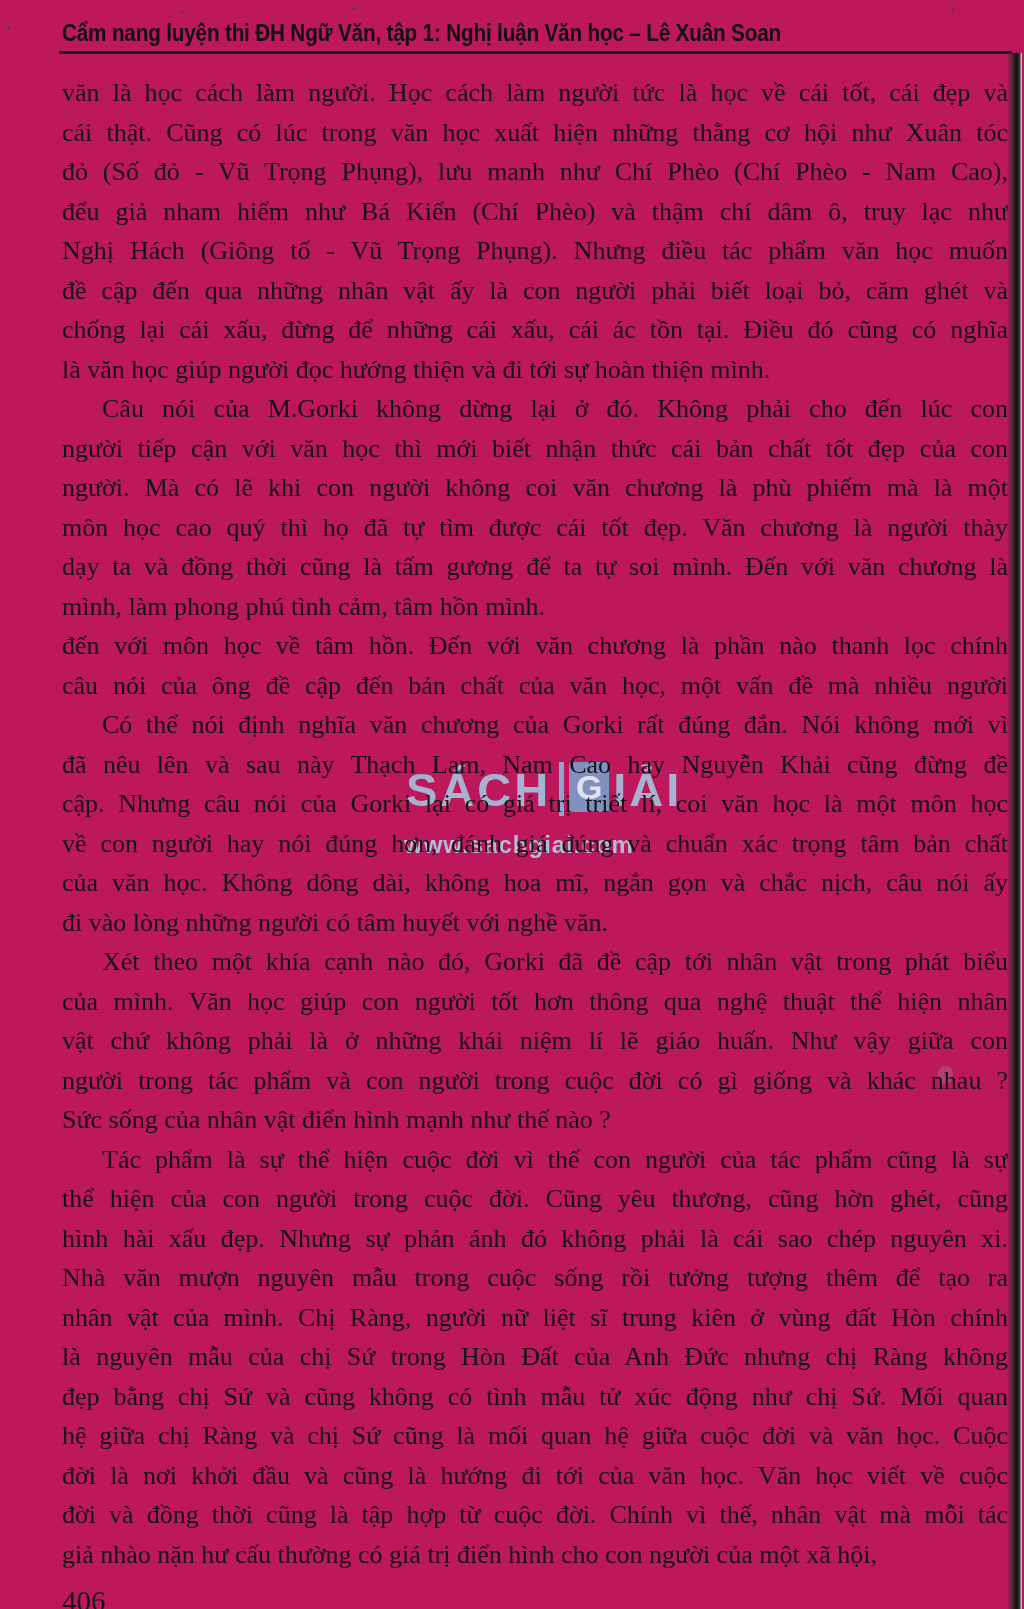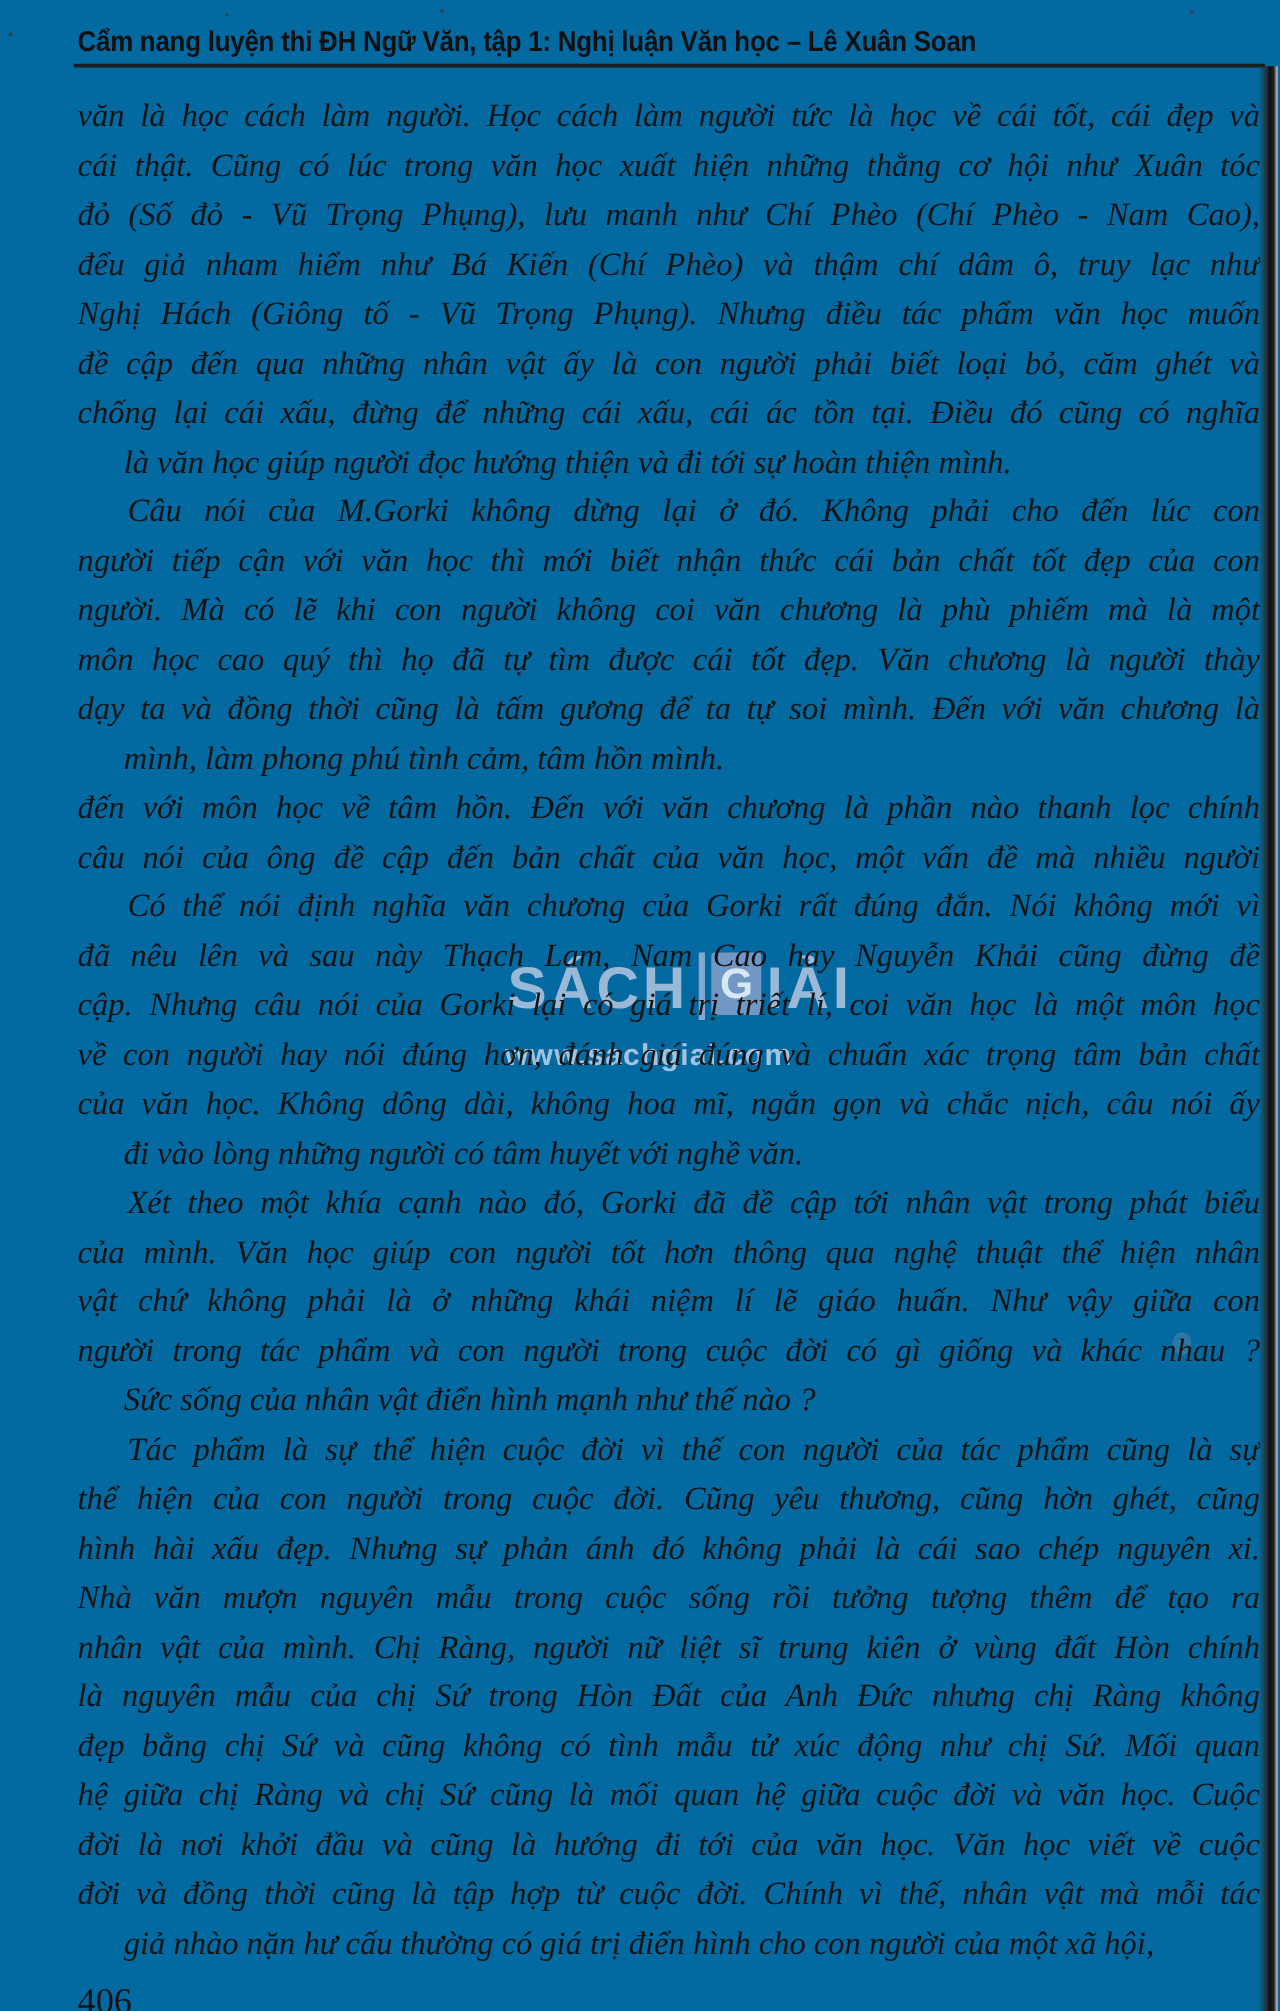--- a/index.html
+++ b/index.html
@@ -1,40 +1,40 @@
 <!DOCTYPE html>
 <html><head>
 <meta charset="utf-8">
 <style>
   html,body { margin:0; padding:0; background:#ffffff; }
   .page {
     position:relative; width:1024px; height:1609px;
-    background:#0369a1; overflow:hidden;
+    background:#be185d; overflow:hidden;
     font-family:"Liberation Serif", serif;
   }
   .header-title {
     position:absolute; left:62px; top:20px;
     font-family:"Liberation Sans", sans-serif;
     font-weight:bold; font-size:23px; color:#101010;
     transform:scaleX(0.9); transform-origin:left center;
     letter-spacing:-0.2px; white-space:nowrap; z-index:2;
   }
   .header-rule {
     position:absolute; left:59px; top:51px; width:953px; height:2.5px;
     background:#1c1c1c; z-index:2;
   }
   .body-text {
     position:absolute; left:62px; top:73px; width:946px;
     font-size:26px; line-height:39.5px; color:#141414; z-index:2;
   }
   .line {
     text-align:justify; text-align-last:justify;
-    height:39.5px; overflow:hidden;font-style:italic;
+    height:39.5px; overflow:hidden;
   }
-  .line.end { text-align-last:left;margin-left:37px; }
+  .line.end { text-align-last:left; }
   .line.indent { text-indent:40px; }
   .watermark {
     position:absolute; left:406px; top:762px; z-index:1;
     display:flex; align-items:flex-start;
     font-family:"Liberation Sans", sans-serif; font-weight:bold;
     color:#a6c0dc; font-size:47px; letter-spacing:3px; opacity:0.92;
   }
   .wm-bar {
     display:inline-block; width:5px; height:54px;
     background:#8db0d6; margin:0 5px 0 8px;

